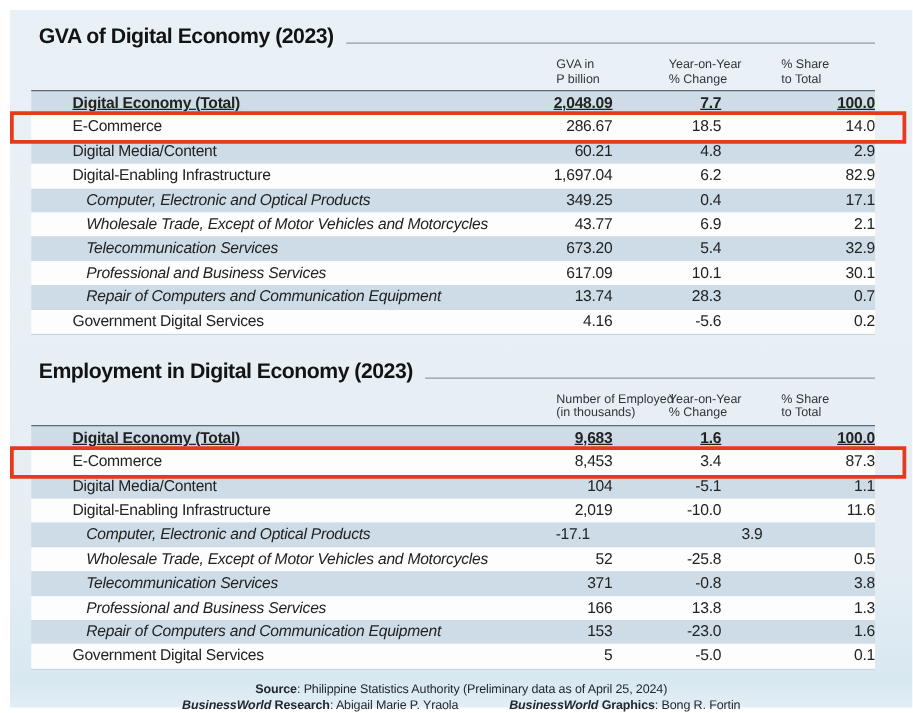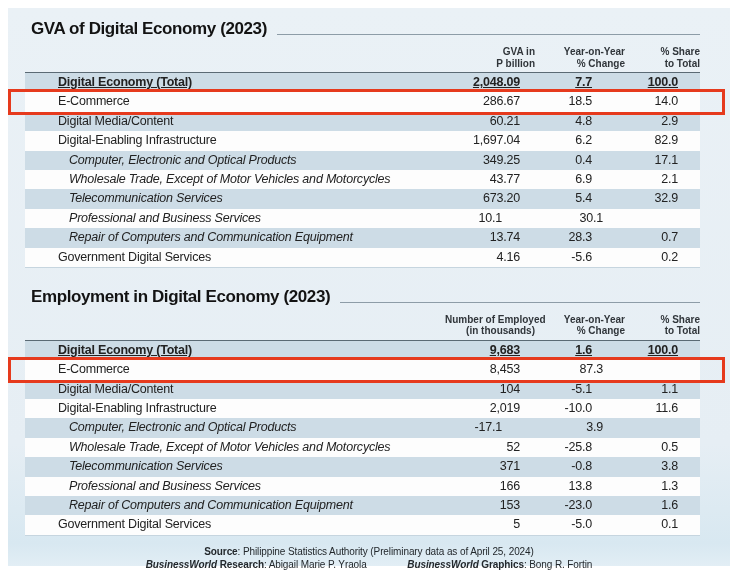--- a/index.html
+++ b/index.html
@@ -19,37 +19,37 @@
   .title-row{display:flex;align-items:flex-end;height:26px;}
   .table-title{
     font-size:17px;font-weight:bold;color:#131313;letter-spacing:-0.4px;
     padding-left:6px;white-space:nowrap;
   }
   .title-rule{flex:1;border-bottom:1px solid #8d9ca7;margin:0 0 4px 10px;}
   .thead{
     display:grid;grid-template-columns:1fr 90px 90px 75px;
     padding:6px 0 3px 0;min-height:24px;align-items:end;
   }
-  .th{font-size:10px;font-weight:bold;color:#30353a;text-align:right;line-height:11.5px;white-space:nowrap;}
+  .th{font-size:10px;font-weight:normal;color:#30353a;text-align:left;line-height:11.5px;white-space:nowrap;}
   .th .l2{display:block;}
   .tbody{border-bottom:1px solid #c6d5df;}
   .trow{
     display:grid;grid-template-columns:1fr 90px 90px 75px;
-    height:19.4px;align-items:center;background:#fdfdfd;
+    height:19.4px;align-items:center;background:#fdfdfd;gap:15px;
   }
   .trow:nth-child(odd){background:#cddce6;}
   .trow.total{border-top:1px solid #5b6a74;}
   .trow.total .cell{font-weight:bold;text-decoration:underline;}
   .cell{font-size:12.5px;color:#222;letter-spacing:-0.2px;line-height:19.4px;white-space:nowrap;}
   .cell.label{padding-left:33px;}
   .trow.sub .cell.label{padding-left:44px;font-style:italic;}
   .cell.num{text-align:right;}
   .cell.num.c1{padding-right:15px;}
   .cell.num.c2{padding-right:33px;}
-  .cell.num.c3{padding-right:22px;}
+  .cell.num.c3{}
   .trow.highlight{position:relative;z-index:2;}
   .trow.highlight::after{
     content:"";position:absolute;left:-17px;right:-25px;top:-3px;bottom:-3px;
     border:3px solid #e63a1d;pointer-events:none;
   }
   .footer{
     margin-top:9px;text-align:center;font-size:10px;color:#23282c;line-height:13px;
     letter-spacing:-0.1px;
   }
   .footer b{font-weight:bold;}
@@ -121,20 +121,21 @@
             <div class="cell num c3">2.1</div>
           </div>
           <div class="trow sub">
             <div class="cell label">Telecommunication Services</div>
             <div class="cell num c1">673.20</div>
             <div class="cell num c2">5.4</div>
             <div class="cell num c3">32.9</div>
           </div>
           <div class="trow sub">
             <div class="cell label">Professional and Business Services</div>
+            <div class="cell num c1">617.09</div>
             <div class="cell num c2">10.1</div>
             <div class="cell num c3">30.1</div>
           </div>
           <div class="trow sub">
             <div class="cell label">Repair of Computers and Communication Equipment</div>
             <div class="cell num c1">13.74</div>
             <div class="cell num c2">28.3</div>
             <div class="cell num c3">0.7</div>
           </div>
           <div class="trow">
@@ -169,20 +170,21 @@
       <div class="tbody">
           <div class="trow total">
             <div class="cell label">Digital Economy (Total)</div>
             <div class="cell num c1">9,683</div>
             <div class="cell num c2">1.6</div>
             <div class="cell num c3">100.0</div>
           </div>
           <div class="trow highlight">
             <div class="cell label">E-Commerce</div>
             <div class="cell num c1">8,453</div>
+            <div class="cell num c2">3.4</div>
             <div class="cell num c3">87.3</div>
           </div>
           <div class="trow">
             <div class="cell label">Digital Media/Content</div>
             <div class="cell num c1">104</div>
             <div class="cell num c2">-5.1</div>
             <div class="cell num c3">1.1</div>
           </div>
           <div class="trow">
             <div class="cell label">Digital-Enabling Infrastructure</div>

